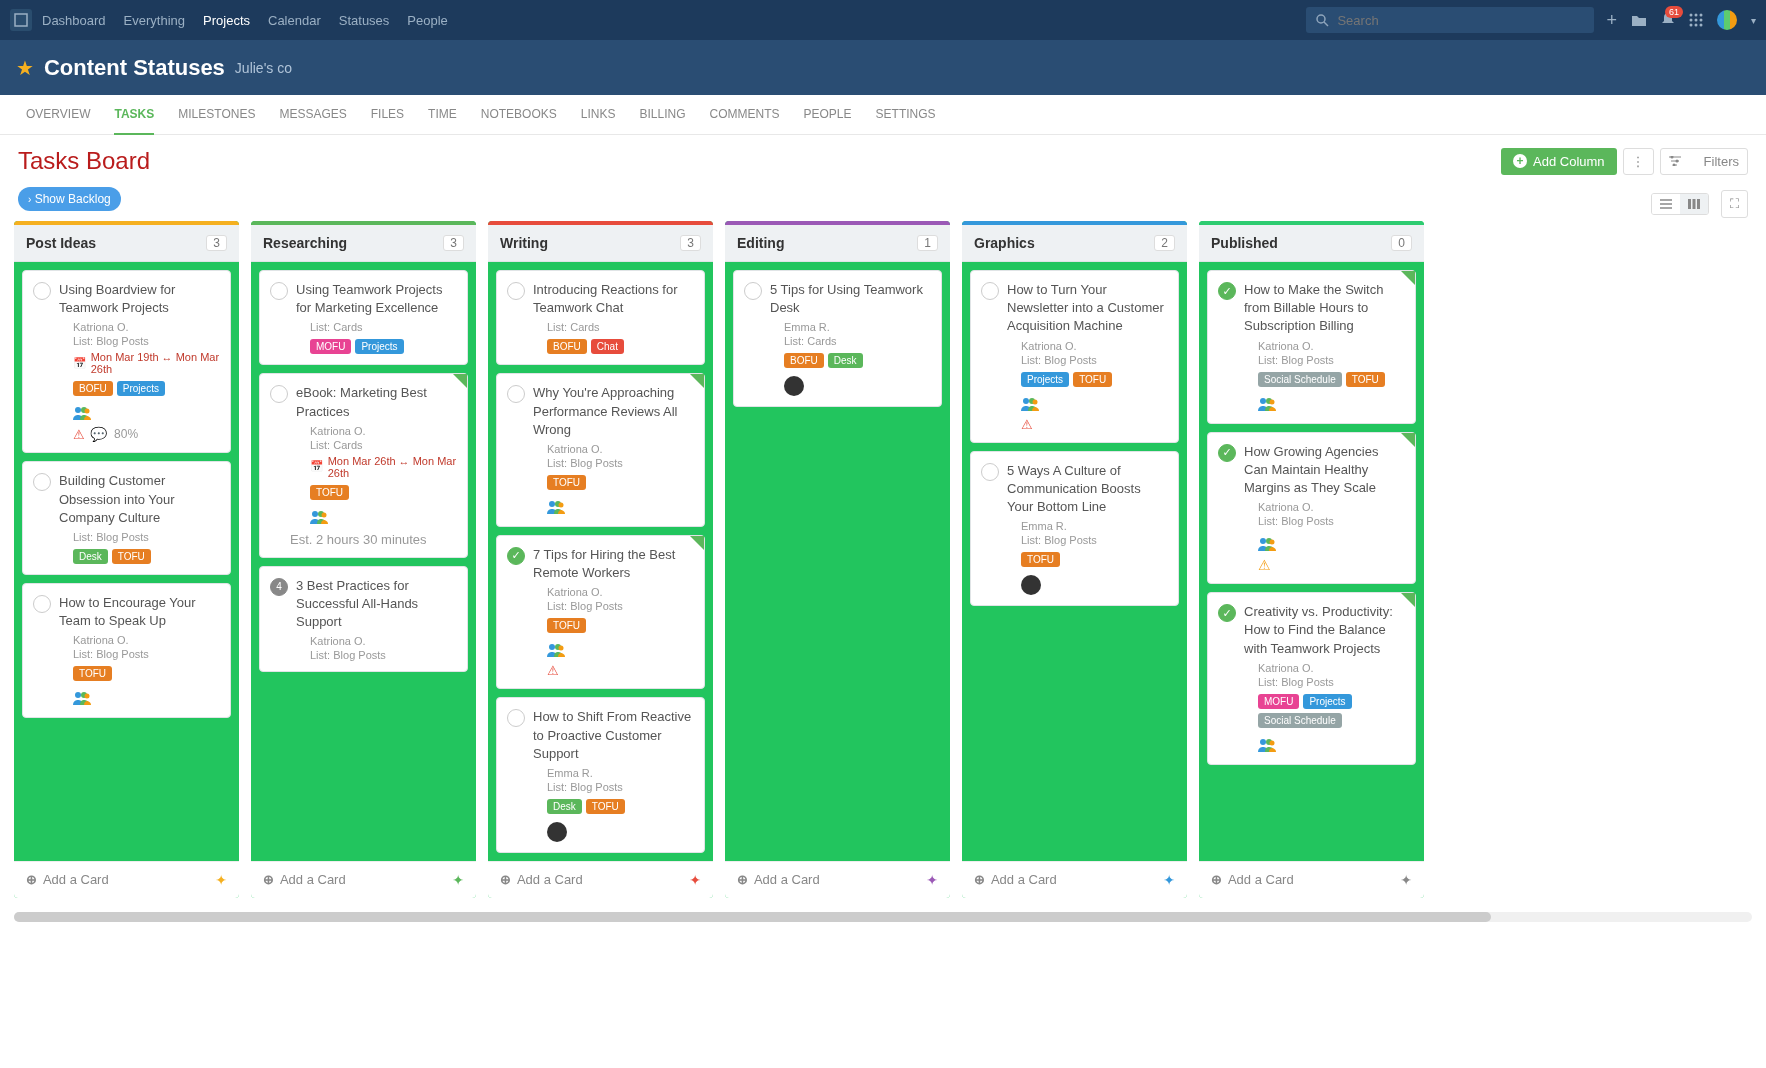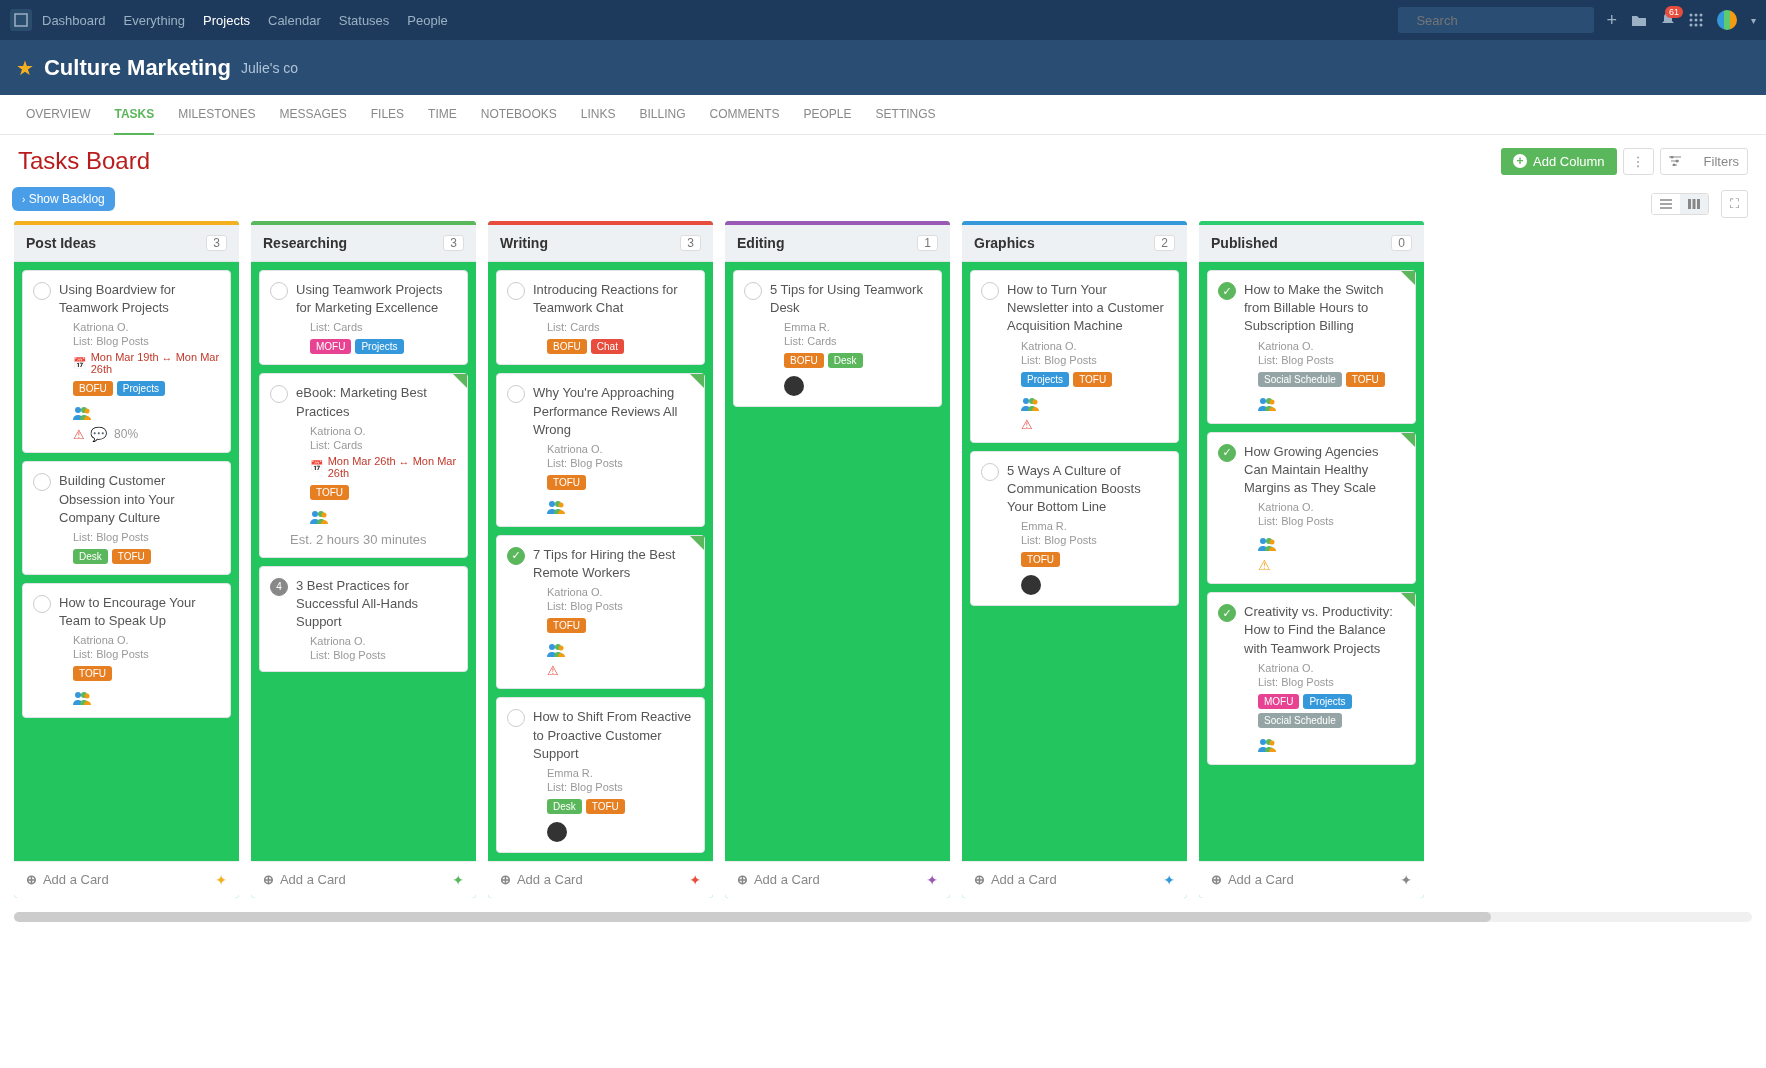--- a/index.html
+++ b/index.html
@@ -2,38 +2,38 @@
 <html><head>
 <meta charset="utf-8">
 <style>
 *{box-sizing:border-box;margin:0;padding:0;font-family:-apple-system,BlinkMacSystemFont,'Segoe UI',Helvetica,Arial,sans-serif}
 body{background:#fff;color:#333;font-size:14px}
 .topnav{background:#1d3a5c;height:40px;display:flex;align-items:center;padding:0 10px;color:#9bb0c4}
 .logo-box{width:22px;height:22px;background:#2a4d6e;border-radius:3px;margin-right:10px;display:flex;align-items:center;justify-content:center}
 .nav-links{display:flex;gap:18px;flex:1}
 .nav-link{font-size:13px;cursor:pointer}
 .nav-link.active{color:#fff;font-weight:500}
-.search-wrap{background:#2a4d73;border-radius:3px;height:26px;width:196px;display:flex;align-items:center;padding:0 10px;color:#8fa5bc;margin-right:12px}
+.search-wrap{background:#2a4d73;border-radius:3px;height:26px;width:288px;display:flex;align-items:center;padding:0 10px;color:#8fa5bc;margin-right:12px}
 .search-wrap input{background:transparent;border:none;color:#fff;outline:none;flex:1;font-size:13px;margin-left:8px}
 .top-icons{display:flex;align-items:center;gap:14px;color:#9bb0c4}
 .badge-red{position:relative}
 .badge-red::after{content:attr(data-count);position:absolute;top:-6px;right:-8px;background:#e74c3c;color:#fff;font-size:9px;padding:1px 4px;border-radius:8px}
 .avatar-circle{width:20px;height:20px;border-radius:50%;background:linear-gradient(90deg,#3498db 33%,#5dcb6f 33% 66%,#f39c12 66%)}
 .header-bar{background:#2a4d73;height:55px;display:flex;align-items:center;padding:0 16px;color:#fff}
 .star{color:#f5b020;font-size:20px;margin-right:10px}
 .proj-title{font-size:22px;font-weight:600;margin-right:10px}
 .proj-sub{color:#b0c4d8;font-size:14px}
 .tabs{display:flex;gap:24px;padding:0 26px;border-bottom:1px solid #e8e8e8;height:40px;align-items:center}
 .tab{font-size:12px;color:#888;cursor:pointer;height:40px;display:flex;align-items:center;border-bottom:2px solid transparent}
 .tab.active{color:#5bb75b;border-bottom-color:#5bb75b;font-weight:600}
 .board-header{display:flex;align-items:center;padding:12px 18px}
 .board-title{font-size:24px;font-weight:400;color:#b91c1c;flex:1}
 .btn-green{background:#5bb75b;color:#fff;border:none;padding:6px 12px;border-radius:3px;font-size:13px;display:flex;align-items:center;gap:6px;cursor:pointer}
 .btn-icon{border:1px solid #ddd;background:#fff;padding:5px 8px;border-radius:3px;margin-left:6px;cursor:pointer;color:#888;font-size:13px}
-.backlog-btn{background:#4a9ee8;color:#fff;border:none;padding:5px 10px;border-radius:6px;font-size:12px;margin:0 12px 10px;cursor:pointer}
+.backlog-btn{background:#4a9ee8;color:#fff;border:none;padding:5px 10px;border-radius:12px;font-size:12px;margin:0 18px 10px;cursor:pointer}
 .view-toggles{display:flex;margin-left:6px;border:1px solid #ddd;border-radius:3px;overflow:hidden}
 .view-toggle{padding:5px 8px;cursor:pointer;color:#888;background:#fff;border:none}
 .view-toggle.active{background:#eef1f3}
 .board{display:flex;gap:12px;padding:0 14px 14px;overflow-x:auto}
 .column{width:225px;flex-shrink:0;background:#22c55e;border-radius:4px;display:flex;flex-direction:column}
 .col-top{height:4px;border-radius:4px 4px 0 0}
 .col-head{padding:10px 12px;display:flex;align-items:center;background:#eef1f3;border-bottom:1px solid #e0e4e6}
 .col-name{font-weight:600;font-size:14px;flex:1;color:#333}
 .col-count{background:#fff;border:1px solid #ddd;padding:0 6px;border-radius:3px;font-size:12px;color:#777}
 .col-body{padding:8px;flex:1;display:flex;flex-direction:column;gap:8px;min-height:520px}
@@ -111,21 +111,21 @@
           <circle cx="12" cy="12" r="1.5" fill="#9bb0c4"></circle>
         </svg>
       </span>
     <span class="avatar-circle"></span>
     <span style="font-size:10px">▾</span>
   </div>
 </div>
 
 <div class="header-bar">
   <span class="star">★</span>
-  <span class="proj-title">Culture Marketing</span>
+  <span class="proj-title">Content Statuses</span>
   <span class="proj-sub">Julie's co</span>
 </div>
 
 <div class="tabs" id="tabs">
     <span class="tab">OVERVIEW</span>
     <span class="tab active">TASKS</span>
     <span class="tab">MILESTONES</span>
     <span class="tab">MESSAGES</span>
     <span class="tab">FILES</span>
     <span class="tab">TIME</span>

